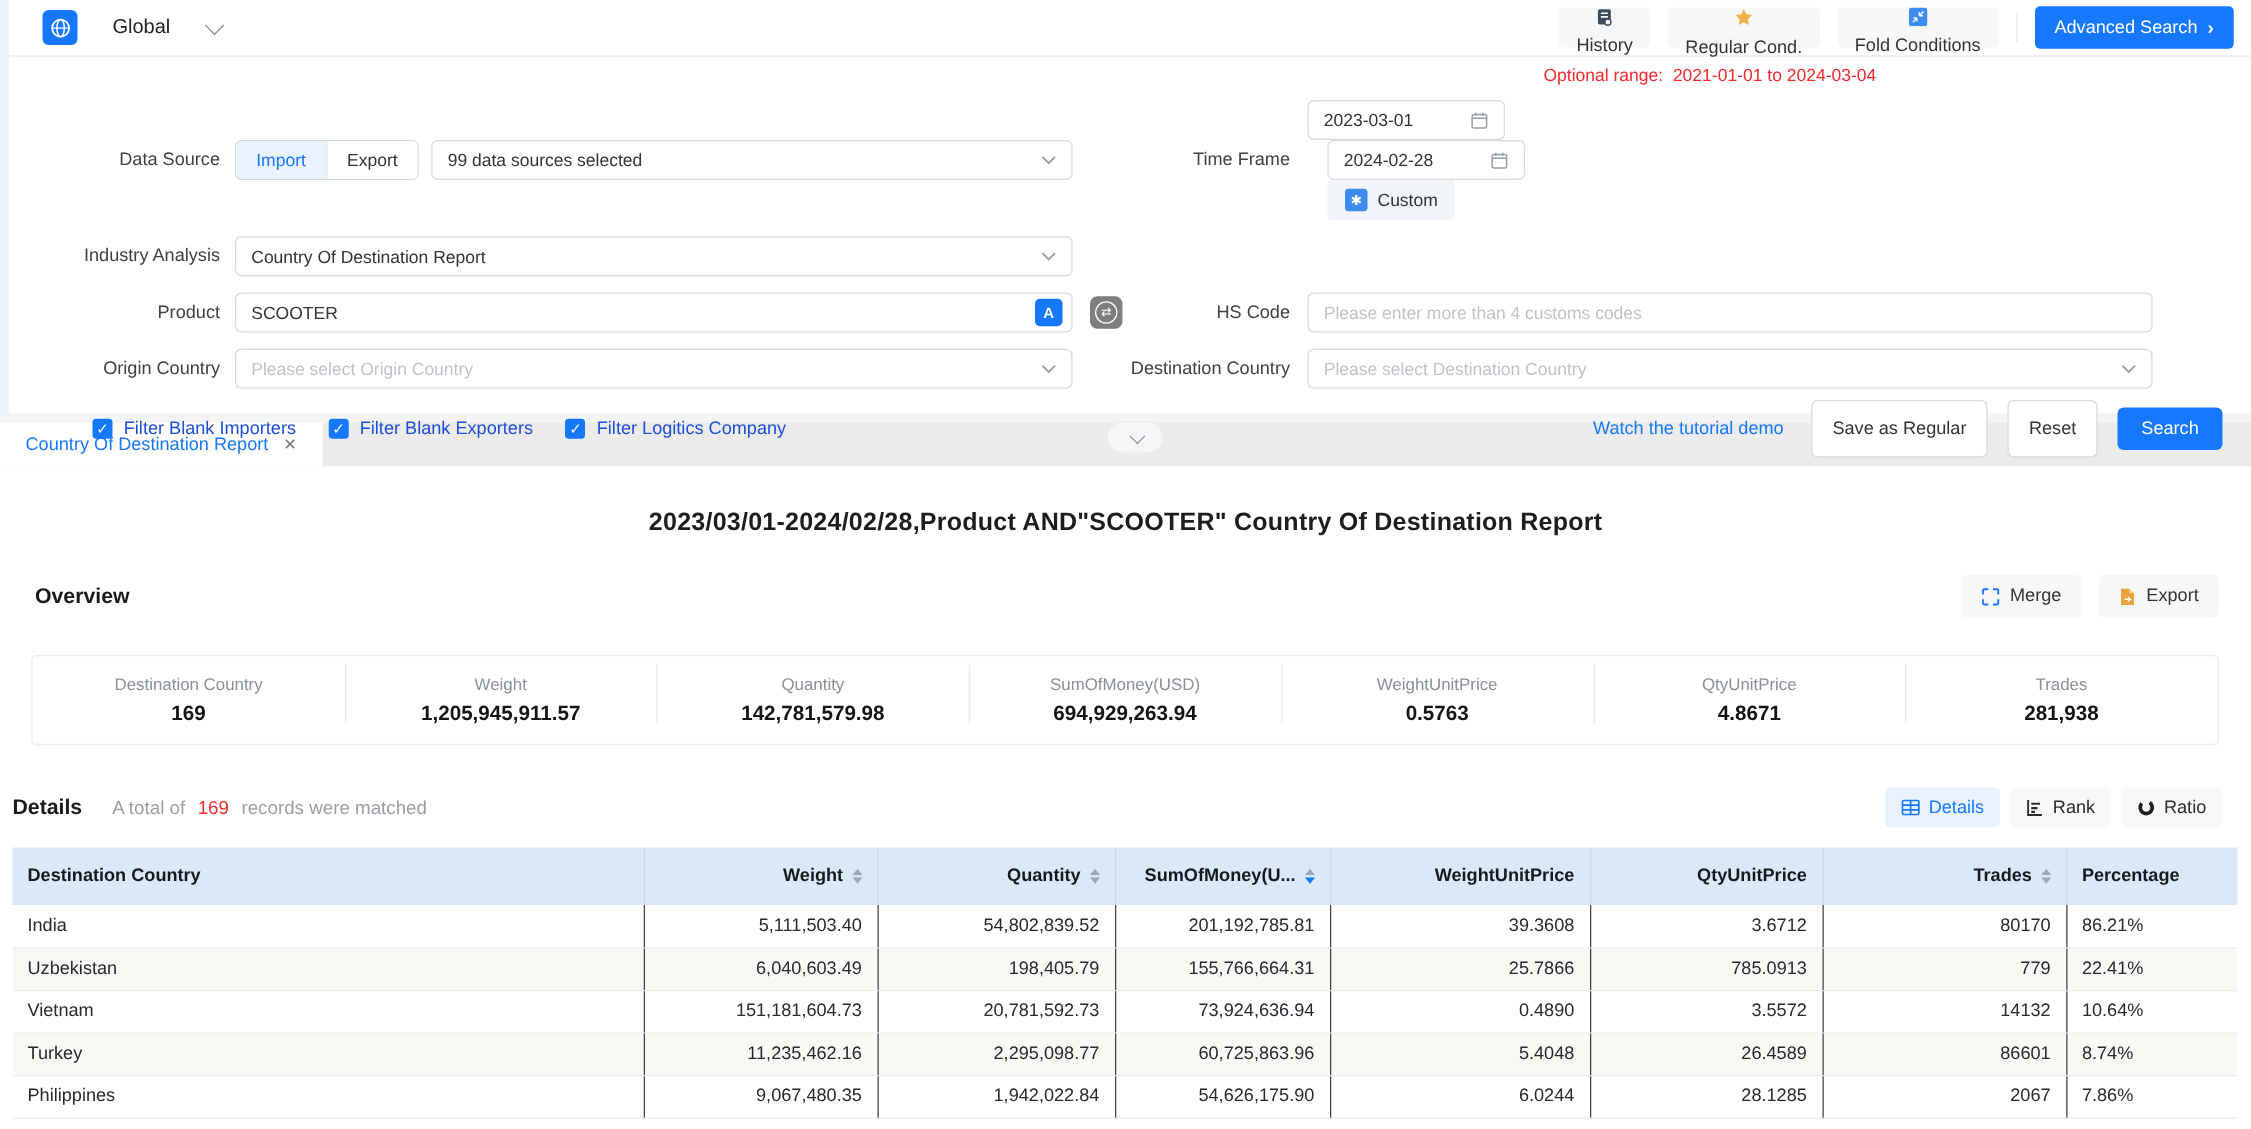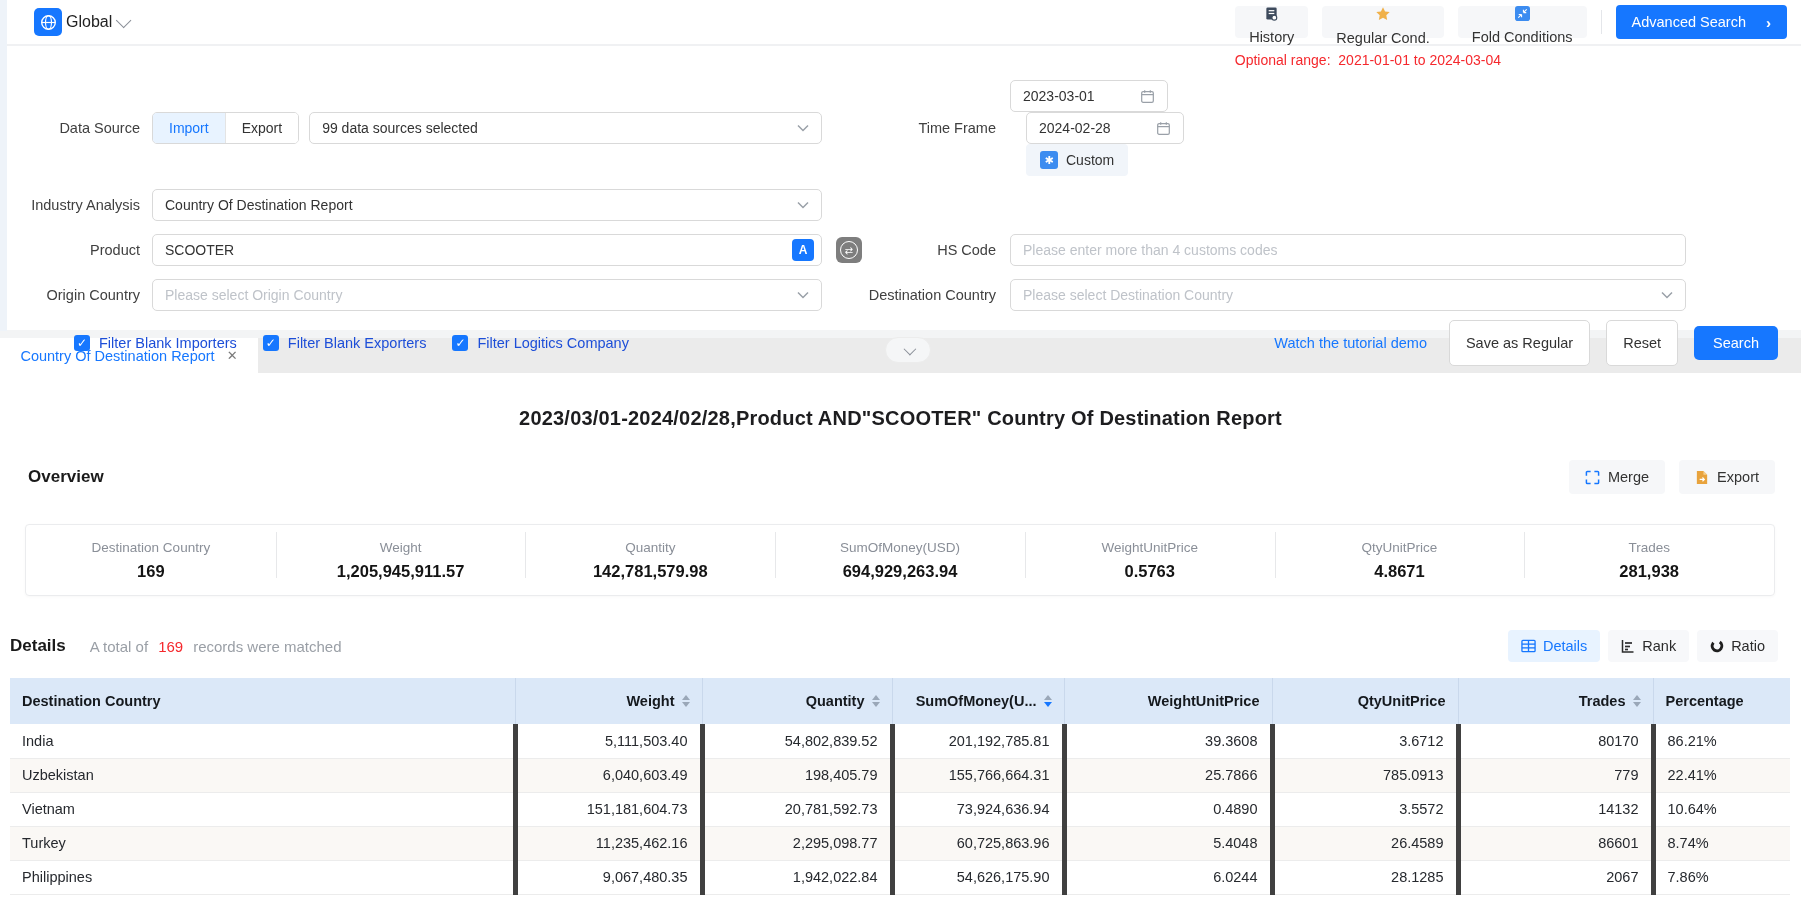--- a/index.html
+++ b/index.html
@@ -4,39 +4,39 @@
 <style>
   * { margin:0; padding:0; box-sizing:border-box; }
   html,body { background:#fff; }
   body { font-family:"Liberation Sans","DejaVu Sans",sans-serif; color:#333; }
   .page { position:relative; width:1801px; height:903px; overflow:hidden; background:#fff; }
   .left-sliver { position:absolute; left:0; top:0; width:7px; height:331px; background:#eef3f9; z-index:5; }
 
   
   .topbar { height:46px; display:flex; align-items:center; justify-content:space-between;
             padding:0 14px 0 34px; border-bottom:2px solid #f0f1f3; background:#fff; }
-  .brand { display:flex; align-items:center; gap:4px; cursor:pointer; }
+  .brand { display:flex; align-items:center; gap:28px; cursor:pointer; }
   .brand-icon { width:28px; height:28px; border-radius:5px; background:#1677ff; display:flex; align-items:center; justify-content:center; }
   .brand-label { font-size:16px; color:#222; }
   .chev { width:11px; height:11px; border-right:1.5px solid #8a8f98; border-bottom:1.5px solid #8a8f98;
           transform:rotate(45deg) translateY(-3px); display:inline-block; }
   .topbar-actions { display:flex; align-items:center; gap:14px; }
   .tb-btn { display:flex; align-items:center; gap:8px; height:32px; padding:0 14px; border:none;
             background:#f6f7f9; border-radius:4px; font-size:14.5px; color:#333; cursor:pointer;
             font-family:inherit;flex-direction:column; }
   .vdiv { width:1px; height:24px; background:#e4e6ea; }
-  .btn-primary { display:flex; align-items:center; gap:20px; height:34px; padding:0 16px; border:none;
+  .btn-primary { display:flex; align-items:center; gap:8px; height:34px; padding:0 16px; border:none;
                  background:#1677ff; color:#fff; border-radius:4px; font-size:14.5px; cursor:pointer; font-family:inherit; }
   .btn-primary .arrow { font-size:15px; font-weight:700; }
 
   
   .searchform { position:relative; padding:34px 0 0 0; height:284px; background:#fff; }
   .optional-range { position:absolute; top:6px; right:300px; font-size:14px; color:#f5282d; }
   .frow { display:flex; align-items:center; margin-bottom:13px; }
-  .lbl { width:152px; padding-right:12px; text-align:right; font-size:14.5px; color:#404040; flex:0 0 auto; }
+  .lbl { width:188px; padding-right:12px; text-align:right; font-size:14.5px; color:#404040; flex:0 0 auto; }
   .lbl-r { width:188px; padding-right:14px; text-align:right; font-size:14.5px; color:#404040; flex:0 0 auto; }
   .fld-l { width:670px; flex:0 0 auto; position:relative;border-radius:11px; }
   .fld-r { width:676px; flex:0 0 auto; position:relative; }
   .ctl { height:32px; border:1px solid #d9d9d9; border-radius:5px; background:#fff; display:flex;
          align-items:center; padding:0 12px; font-size:14px; color:#333; width:100%; }
   .ctl .placeholder { color:#bfc3c9; }
   .ctl .chevron { margin-left:auto; }
   input.ctl { outline:none; font-family:inherit; }
   input::placeholder { color:#bfc3c9; }
   .select { cursor:pointer; }
@@ -108,21 +108,21 @@
 
   
   .tablewrap { margin:16px 11px 0 10px; }
   table { border-collapse:collapse; table-layout:fixed; width:1780px; }
   thead th { height:46px; background:#dbe8f8; font-size:14.5px; font-weight:700; color:#15191e;
              border-right:1px solid #c9d8ec; padding:0 12px; }
   thead th:last-child { border-right:none; }
   .hcell { display:flex; align-items:center; gap:7px; }
   .hcell.right { justify-content:flex-end; }
   tbody td { height:34px; font-size:14.5px; color:#26292e; padding:0 12px; border-bottom:1px solid #ececec;
-             border-right:5px solid #404040; overflow:hidden; white-space:nowrap; }
+             border-right:1px solid #404040; overflow:hidden; white-space:nowrap; }
   tbody td:last-child { border-right:none; }
   tbody tr:nth-child(even) td { background:#faf8f5; }
   td.right { text-align:right; }
   .sort { display:inline-flex; flex-direction:column; align-items:center; }
   .sort i { display:block; width:0; height:0; border-left:4.5px solid transparent; border-right:4.5px solid transparent; }
   .sort .up { border-bottom:5.5px solid #9aa7b8; margin-bottom:2px; }
   .sort .dn { border-top:5.5px solid #9aa7b8; }
   .sort.desc .dn { border-top-color:#1677ff; }
 
   svg { display:block; }

